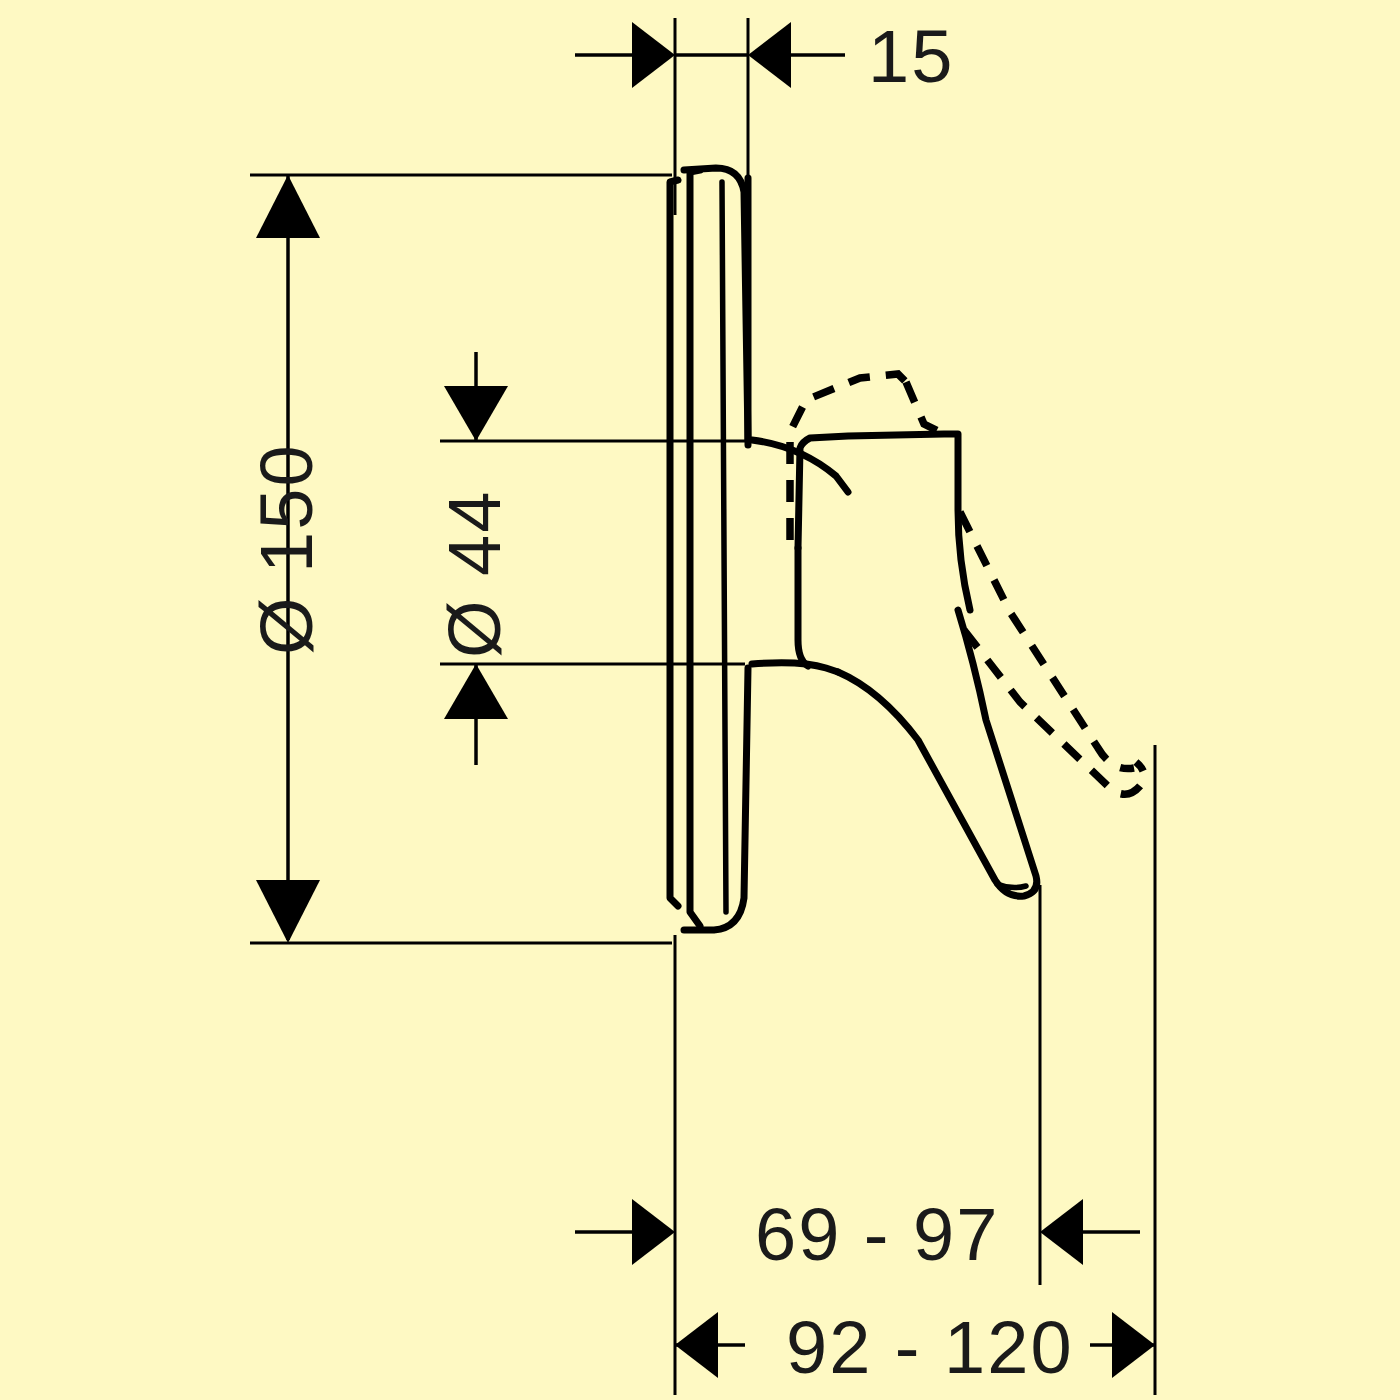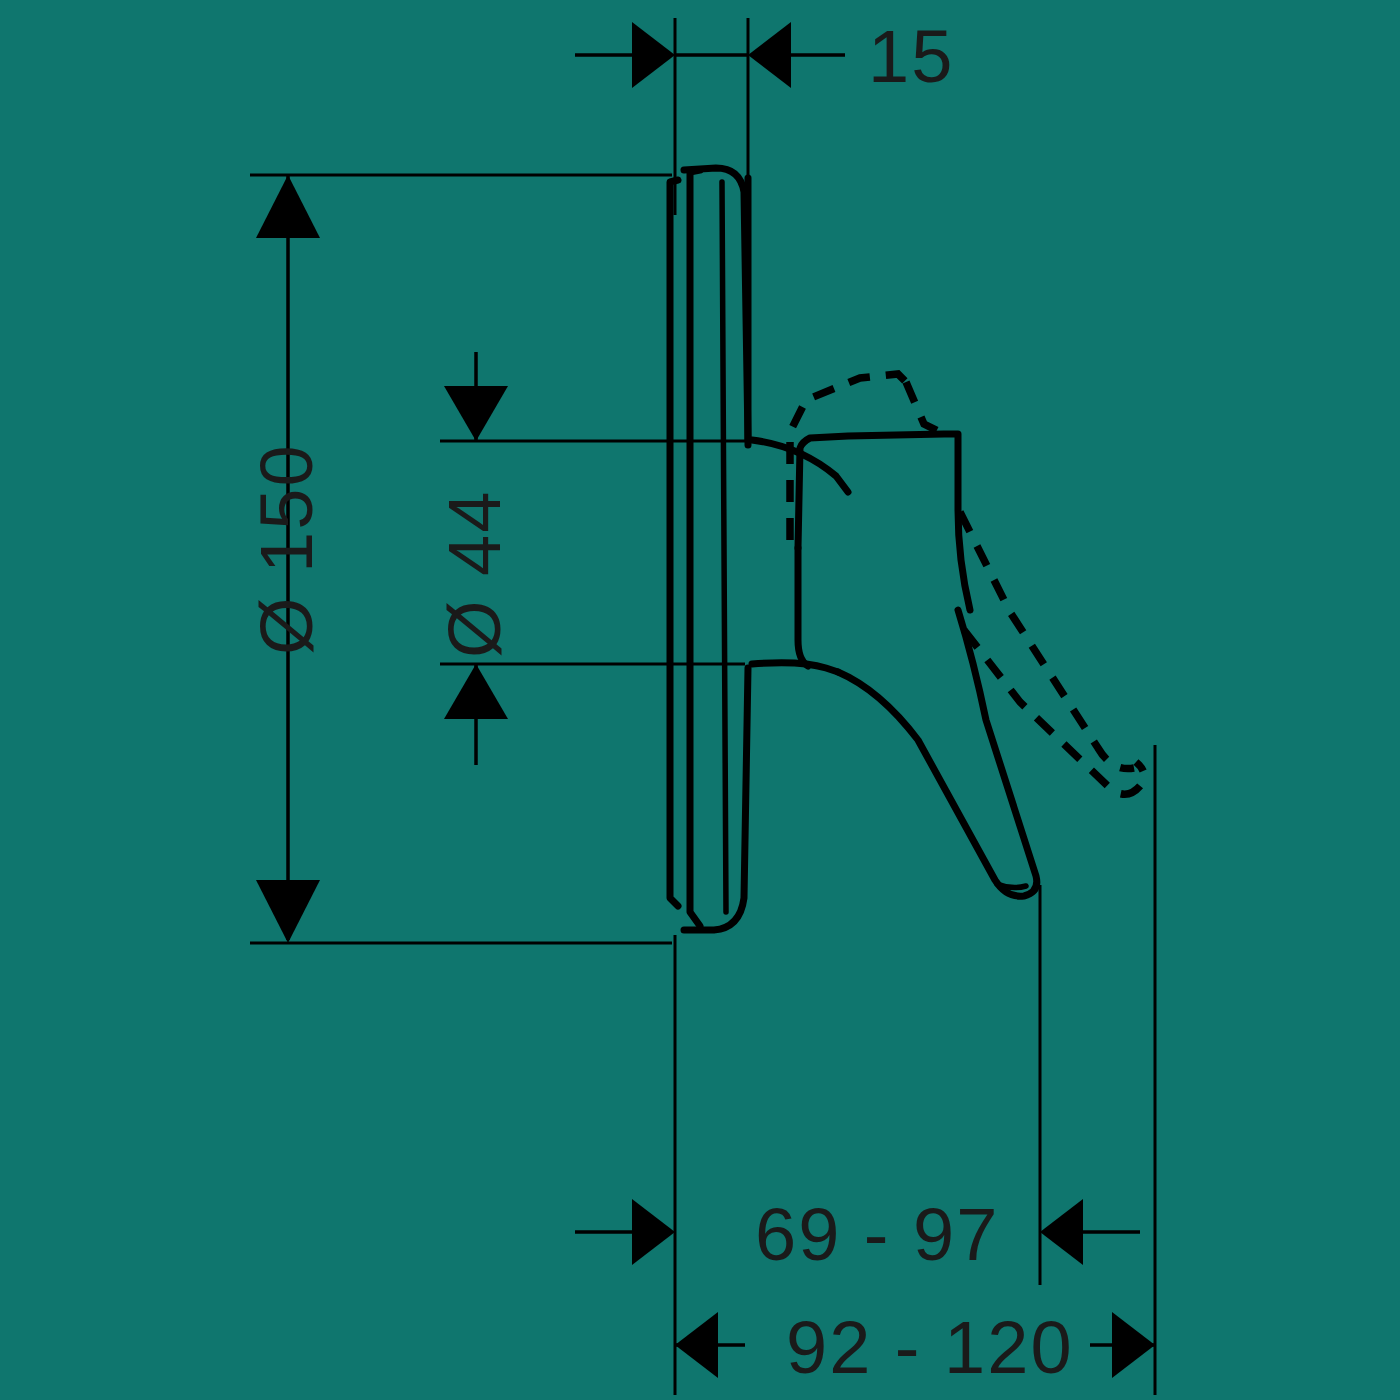--- a/index.html
+++ b/index.html
@@ -10,21 +10,21 @@
   body {
     width: 1400px;
     height: 1400px;
     font-family: "Liberation Sans", sans-serif;
     overflow: hidden;
   }
   #drawing-root {
     position: relative;
     width: 1400px;
     height: 1400px;
-    background: #0f766e;
+    background: #fef9c3;
   }
   svg#tech-drawing {
     display: block;
     width: 1400px;
     height: 1400px;
   }
   .dim-text {
     font-family: "Liberation Sans", sans-serif;
     font-size: 74px;
     fill: #1a1a1a;

